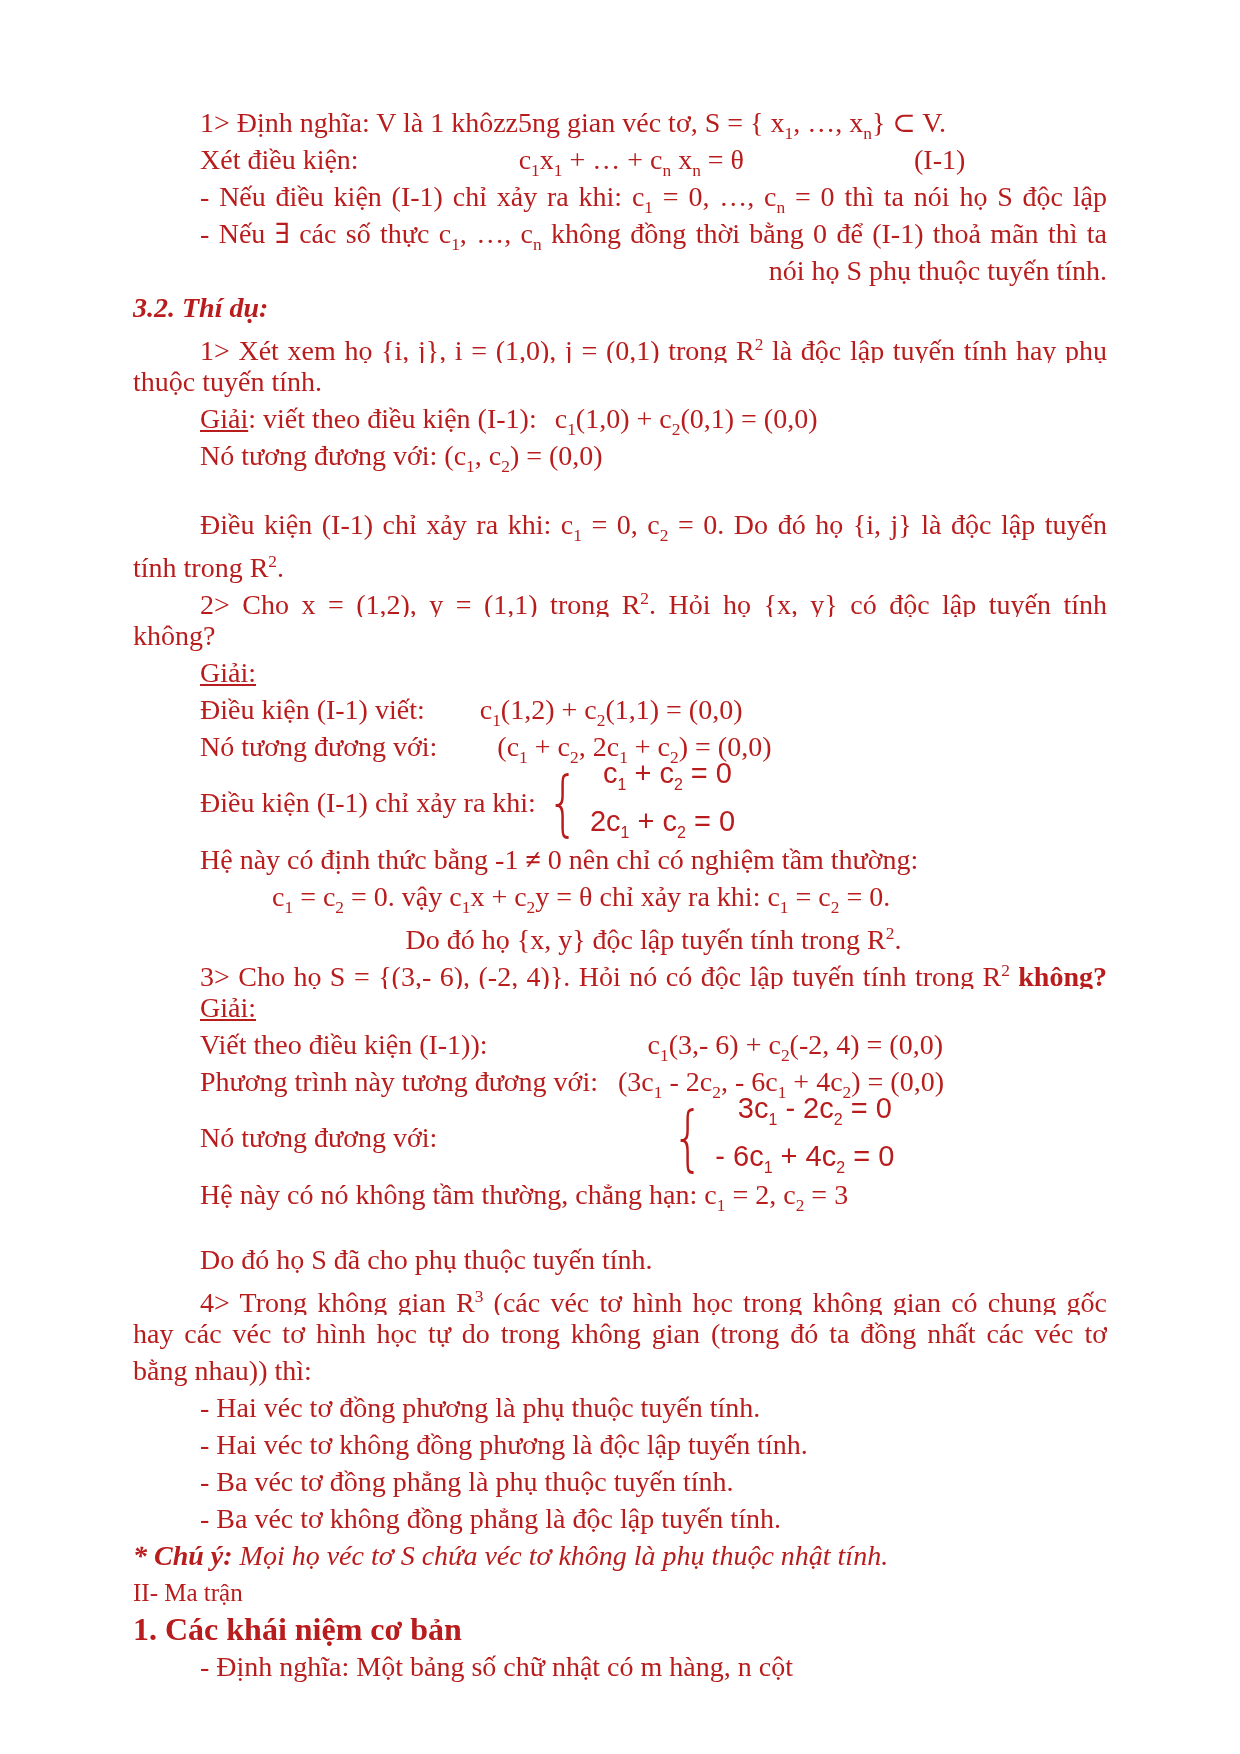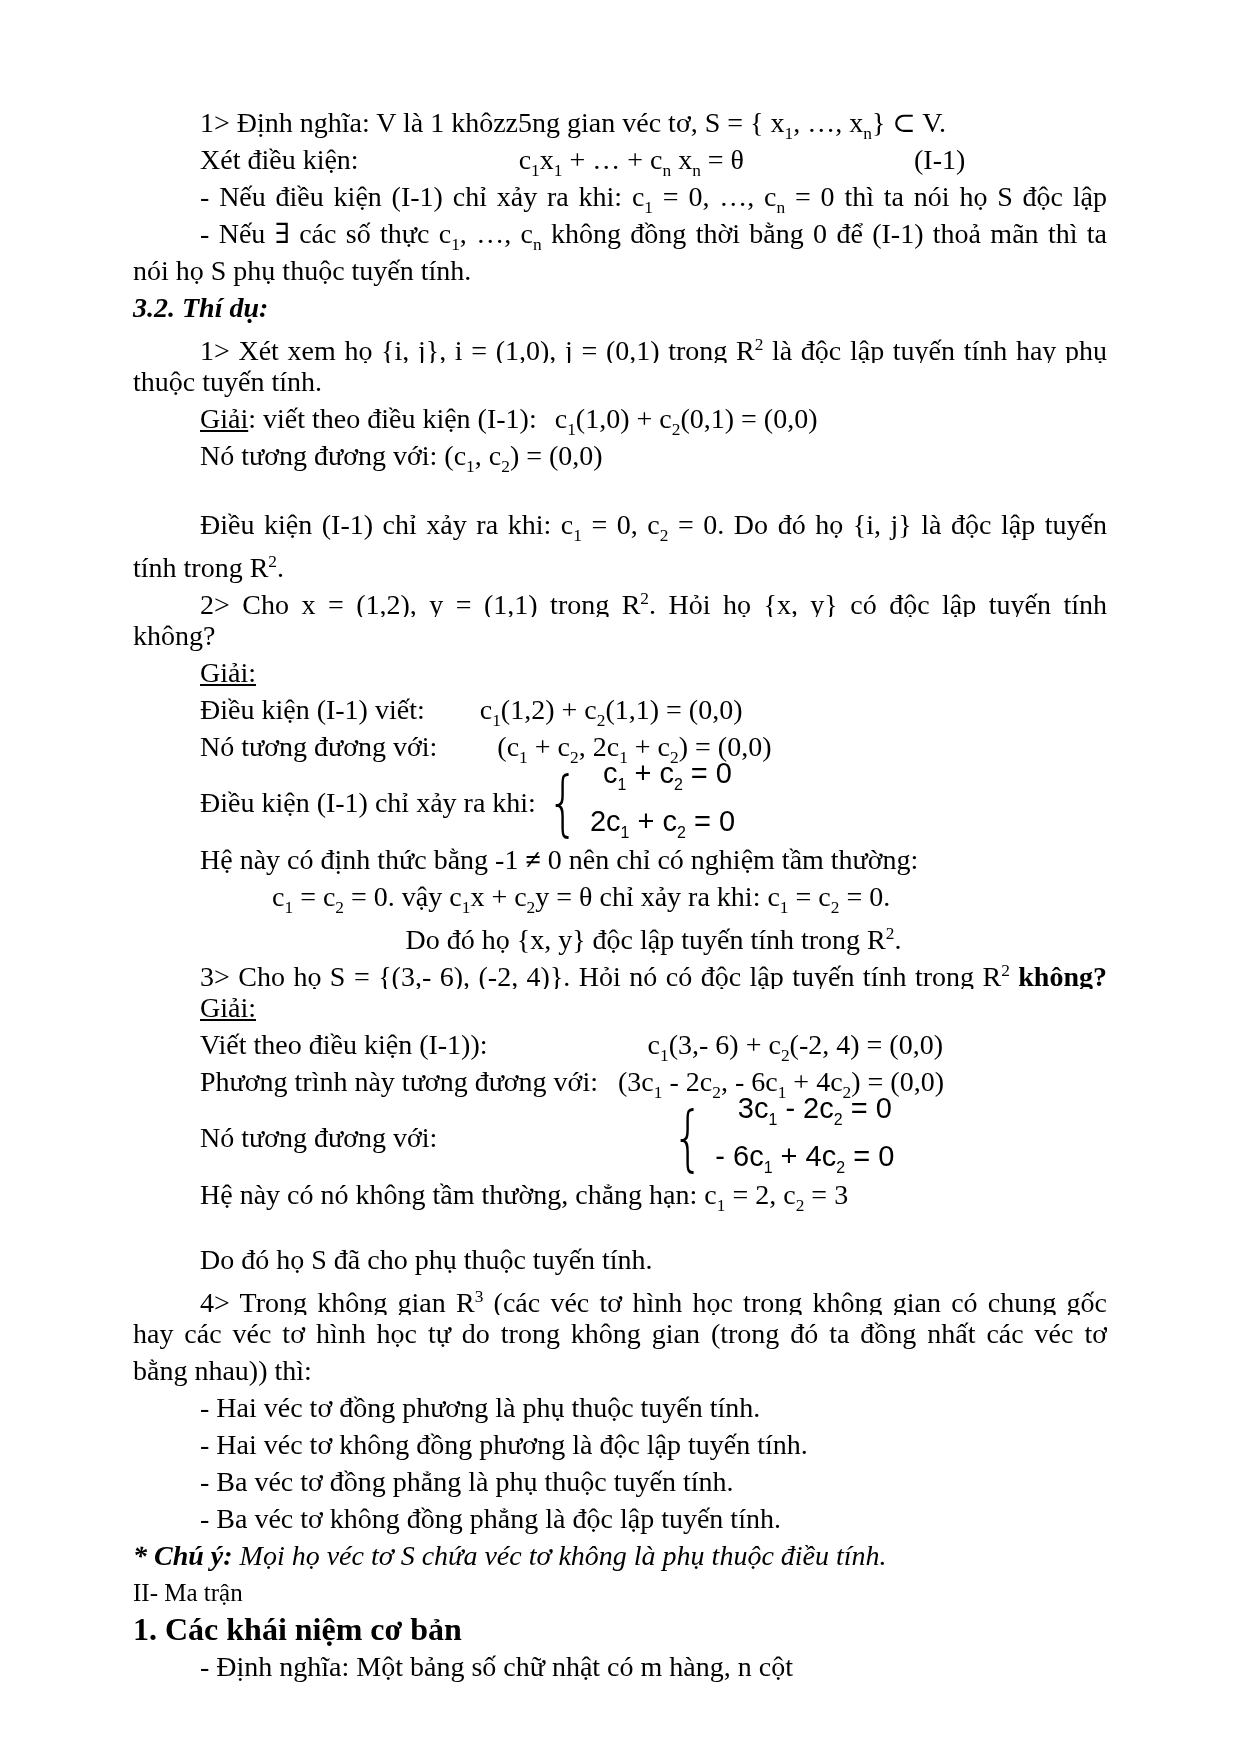--- a/index.html
+++ b/index.html
@@ -1,21 +1,21 @@
 <!DOCTYPE html>
 <html><head>
 <meta charset="utf-8">
 <style>
   html,body { margin:0; padding:0; background:#e8e8e8; }
   .page {
     position:relative;
     width:1240px; height:1754px;
     margin:0 auto;
     background:#ffffff;
-    color:#000000;
+    color:#b91c1c;
     font-family:"Liberation Serif","DejaVu Serif","DejaVu Sans",serif;
     font-size:28px;
     overflow:hidden;
   }
   .content {
     position:absolute;
     left:133px; top:104px;
     width:974px;
   }
   .line {
@@ -64,21 +64,21 @@
 </style>
 </head>
 <body>
 
 <div class="page">
   <div class="content" id="doc-content">
       <div class="line" style="padding-left: 67px;"><span class="">1&gt; Định nghĩa: V là 1 khôzz5ng gian véc tơ, S = { x</span><span class="seg-sub">1</span><span class="">, …, x</span><span class="seg-sub">n</span><span class="">} ⊂ V.</span></div>
       <div class="line" style="padding-left: 67px;"><span class="">Xét điều kiện:</span><span class="gap" style="width: 160px;"></span><span class="">c</span><span class="seg-sub">1</span><span class="">x</span><span class="seg-sub">1</span><span class=""> + … + c</span><span class="seg-sub">n</span><span class=""> x</span><span class="seg-sub">n</span><span class=""> = θ</span><span class="gap" style="width: 170px;"></span><span class="">(I-1)</span></div>
       <div class="line stretch" style="padding-left: 67px;"><span class="">- Nếu điều kiện (I-1) chỉ xảy ra khi: c</span><span class="seg-sub">1</span><span class=""> = 0, …, c</span><span class="seg-sub">n</span><span class=""> = 0 thì ta nói họ S độc lập</span></div>
       <div class="line stretch" style="padding-left: 67px;"><span class="">- Nếu ∃ các số thực c</span><span class="seg-sub">1</span><span class="">, …, c</span><span class="seg-sub">n</span><span class=""> không đồng thời bằng 0 để (I-1) thoả mãn thì ta</span></div>
-      <div class="line" style="padding-left: 0px;"><span class="">nói họ S phụ thuộc tuyến tính.</span></div>
+      <div class="line" style="padding-left: 0px; text-align: right;"><span class="">nói họ S phụ thuộc tuyến tính.</span></div>
       <div class="line" style="padding-left: 0px;"><span class="seg-bi">3.2. Thí dụ:</span></div>
       <div class="line stretch" style="padding-left: 67px;"><span class="">1&gt; Xét xem họ {i, j}, i = (1,0), j = (0,1) trong R</span><span class="seg-sup">2</span><span class=""> là độc lập tuyến tính hay phụ</span></div>
       <div class="line" style="padding-left: 0px;"><span class="">thuộc tuyến tính.</span></div>
       <div class="line" style="padding-left: 67px;"><span class="seg-u">Giải</span><span class="">: viết theo điều kiện (I-1):</span><span class="gap" style="width: 18px;"></span><span class="">c</span><span class="seg-sub">1</span><span class="">(1,0) + c</span><span class="seg-sub">2</span><span class="">(0,1) = (0,0)</span></div>
       <div class="line" style="padding-left: 67px;"><span class="">Nó tương đương với: (c</span><span class="seg-sub">1</span><span class="">, c</span><span class="seg-sub">2</span><span class="">) = (0,0)</span></div>
       <div class="line stretch" style="padding-left: 67px; margin-top: 32px;"><span class="">Điều kiện (I-1) chỉ xảy ra khi: c</span><span class="seg-sub">1</span><span class=""> = 0, c</span><span class="seg-sub">2</span><span class=""> = 0. Do đó họ {i, j} là độc lập tuyến</span></div>
       <div class="line" style="padding-left: 0px;"><span class="">tính trong R</span><span class="seg-sup">2</span><span class="">.</span></div>
       <div class="line stretch" style="padding-left: 67px;"><span class="">2&gt; Cho x = (1,2), y = (1,1) trong R</span><span class="seg-sup">2</span><span class="">. Hỏi họ {x, y} có độc lập tuyến tính</span></div>
       <div class="line" style="padding-left: 0px;"><span class="">không?</span></div>
       <div class="line" style="padding-left: 67px;"><span class="seg-u">Giải:</span></div>
@@ -111,18 +111,18 @@
       </div>
       <div class="line" style="padding-left: 67px;"><span class="">Hệ này có nó không tầm thường, chẳng hạn: c</span><span class="seg-sub">1</span><span class=""> = 2, c</span><span class="seg-sub">2</span><span class=""> = 3</span></div>
       <div class="line" style="padding-left: 67px; margin-top: 28px;"><span class="">Do đó họ S đã cho phụ thuộc tuyến tính.</span></div>
       <div class="line stretch" style="padding-left: 67px;"><span class="">4&gt; Trong không gian R</span><span class="seg-sup">3</span><span class=""> (các véc tơ hình học trong không gian có chung gốc</span></div>
       <div class="line stretch" style="padding-left: 0px;"><span class="">hay các véc tơ hình học tự do trong không gian (trong đó ta đồng nhất các véc tơ</span></div>
       <div class="line" style="padding-left: 0px;"><span class="">bằng nhau)) thì:</span></div>
       <div class="line" style="padding-left: 67px;"><span class="">- Hai véc tơ đồng phương là phụ thuộc tuyến tính.</span></div>
       <div class="line" style="padding-left: 67px;"><span class="">- Hai véc tơ không đồng phương là độc lập tuyến tính.</span></div>
       <div class="line" style="padding-left: 67px;"><span class="">- Ba véc tơ đồng phẳng là phụ thuộc tuyến tính.</span></div>
       <div class="line" style="padding-left: 67px;"><span class="">- Ba véc tơ không đồng phẳng là độc lập tuyến tính.</span></div>
-      <div class="line" style="padding-left: 0px;"><span class="seg-bi">* Chú ý: </span><span class="seg-i">Mọi họ véc tơ S  chứa véc tơ không là phụ thuộc điều tính.</span></div>
+      <div class="line" style="padding-left: 0px;"><span class="seg-bi">* Chú ý: </span><span class="seg-i">Mọi họ véc tơ S  chứa véc tơ không là phụ thuộc nhật tính.</span></div>
       <div class="line size-small" style="padding-left: 0px;"><span class="">II- Ma trận</span></div>
       <div class="line size-h1" style="padding-left: 0px;"><span class="seg-b">1. Các khái niệm cơ bản</span></div>
       <div class="line" style="padding-left: 67px;"><span class="">- Định nghĩa: Một bảng số chữ nhật có m hàng, n cột</span></div>
     </div>
 </div>
 
 </body></html>

